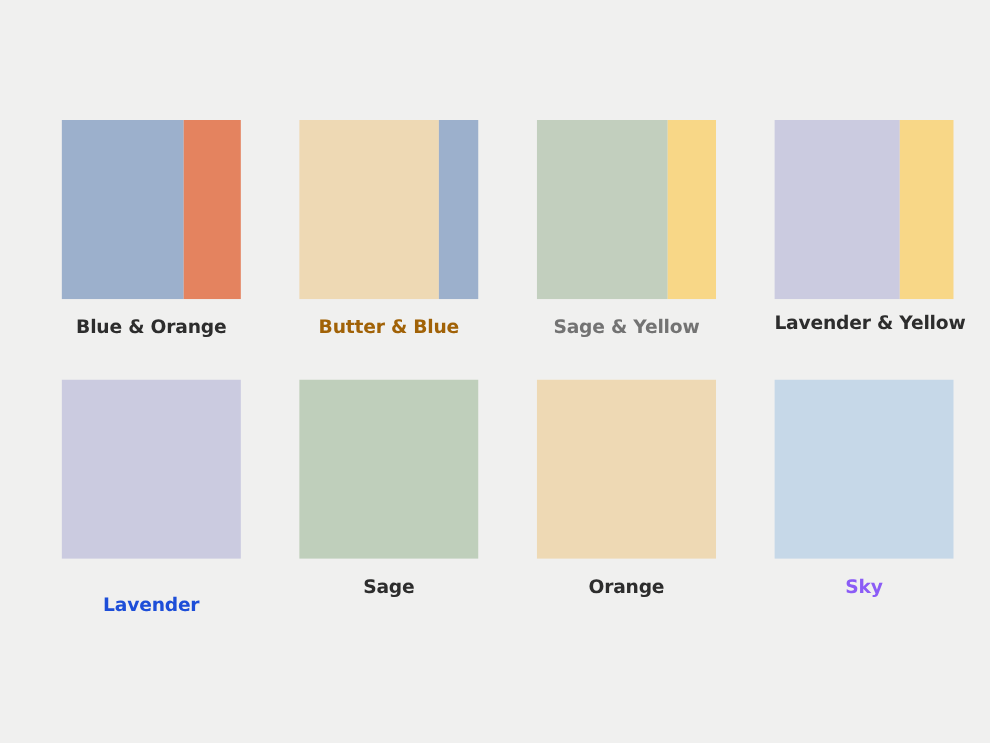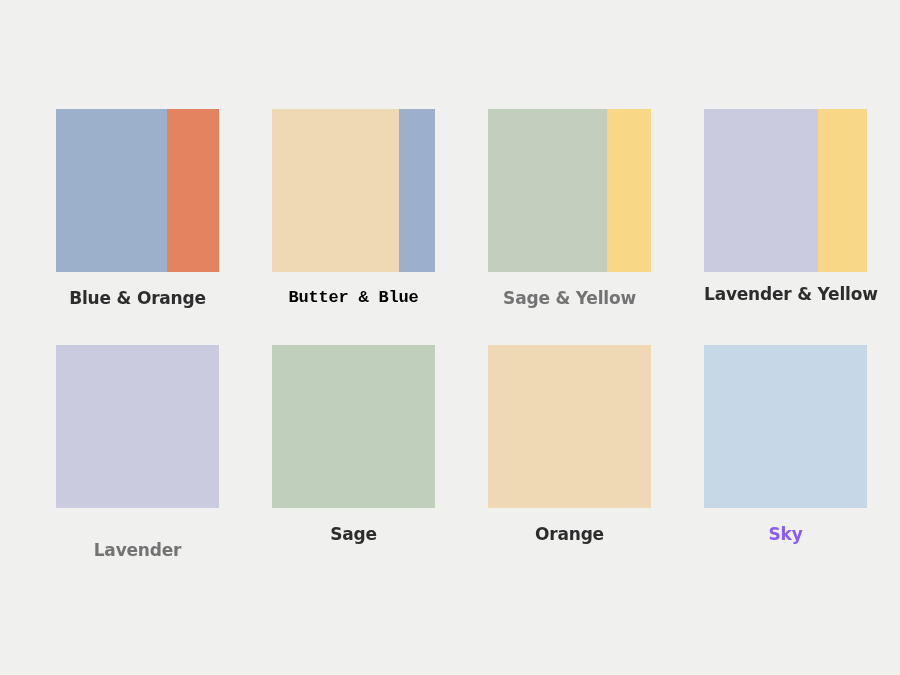--- a/index.html
+++ b/index.html
@@ -72,41 +72,41 @@
           <div class="chip-band" style="background: rgb(156, 176, 204); width: 68%;"></div>
           <div class="chip-band" style="background: rgb(228, 131, 95); width: 32%;"></div>
         </div>
         <div class="swatch-label" style="color: rgb(45, 45, 45);">Blue &amp; Orange</div>
       </div>
       <div class="swatch-cell">
         <div class="swatch-chip">
           <div class="chip-band" style="background: rgb(238, 217, 180); width: 78%;"></div>
           <div class="chip-band" style="background: rgb(156, 176, 204); width: 22%;"></div>
         </div>
-        <div class="swatch-label" style="color: #000000; font-family: Liberation Mono, monospace;">Butter &amp; Blue</div>
+        <div class="swatch-label" style="color: #a16207;">Butter &amp; Blue</div>
       </div>
       <div class="swatch-cell">
         <div class="swatch-chip">
           <div class="chip-band" style="background: rgb(194, 207, 190); width: 73%;"></div>
           <div class="chip-band" style="background: rgb(248, 215, 135); width: 27%;"></div>
         </div>
         <div class="swatch-label" style="color: #737373;">Sage &amp; Yellow</div>
       </div>
       <div class="swatch-cell">
         <div class="swatch-chip">
           <div class="chip-band" style="background: rgb(203, 203, 224); width: 70%;"></div>
           <div class="chip-band" style="background: rgb(248, 215, 135); width: 30%;"></div>
         </div>
         <div class="swatch-label" style="color: rgb(45, 45, 45); margin-top: 12px;">Lavender &amp; Yellow</div>
       </div>
       <div class="swatch-cell">
         <div class="swatch-chip">
           <div class="chip-band" style="background: rgb(203, 203, 224); width: 100%;"></div>
         </div>
-        <div class="swatch-label" style="color: #737373; margin-top: 32px;">Lavender</div>
+        <div class="swatch-label" style="color: #1d4ed8; margin-top: 32px;">Lavender</div>
       </div>
       <div class="swatch-cell">
         <div class="swatch-chip">
           <div class="chip-band" style="background: rgb(191, 207, 187); width: 100%;"></div>
         </div>
         <div class="swatch-label" style="color: rgb(45, 45, 45);">Sage</div>
       </div>
       <div class="swatch-cell">
         <div class="swatch-chip">
           <div class="chip-band" style="background: rgb(238, 217, 180); width: 100%;"></div>

